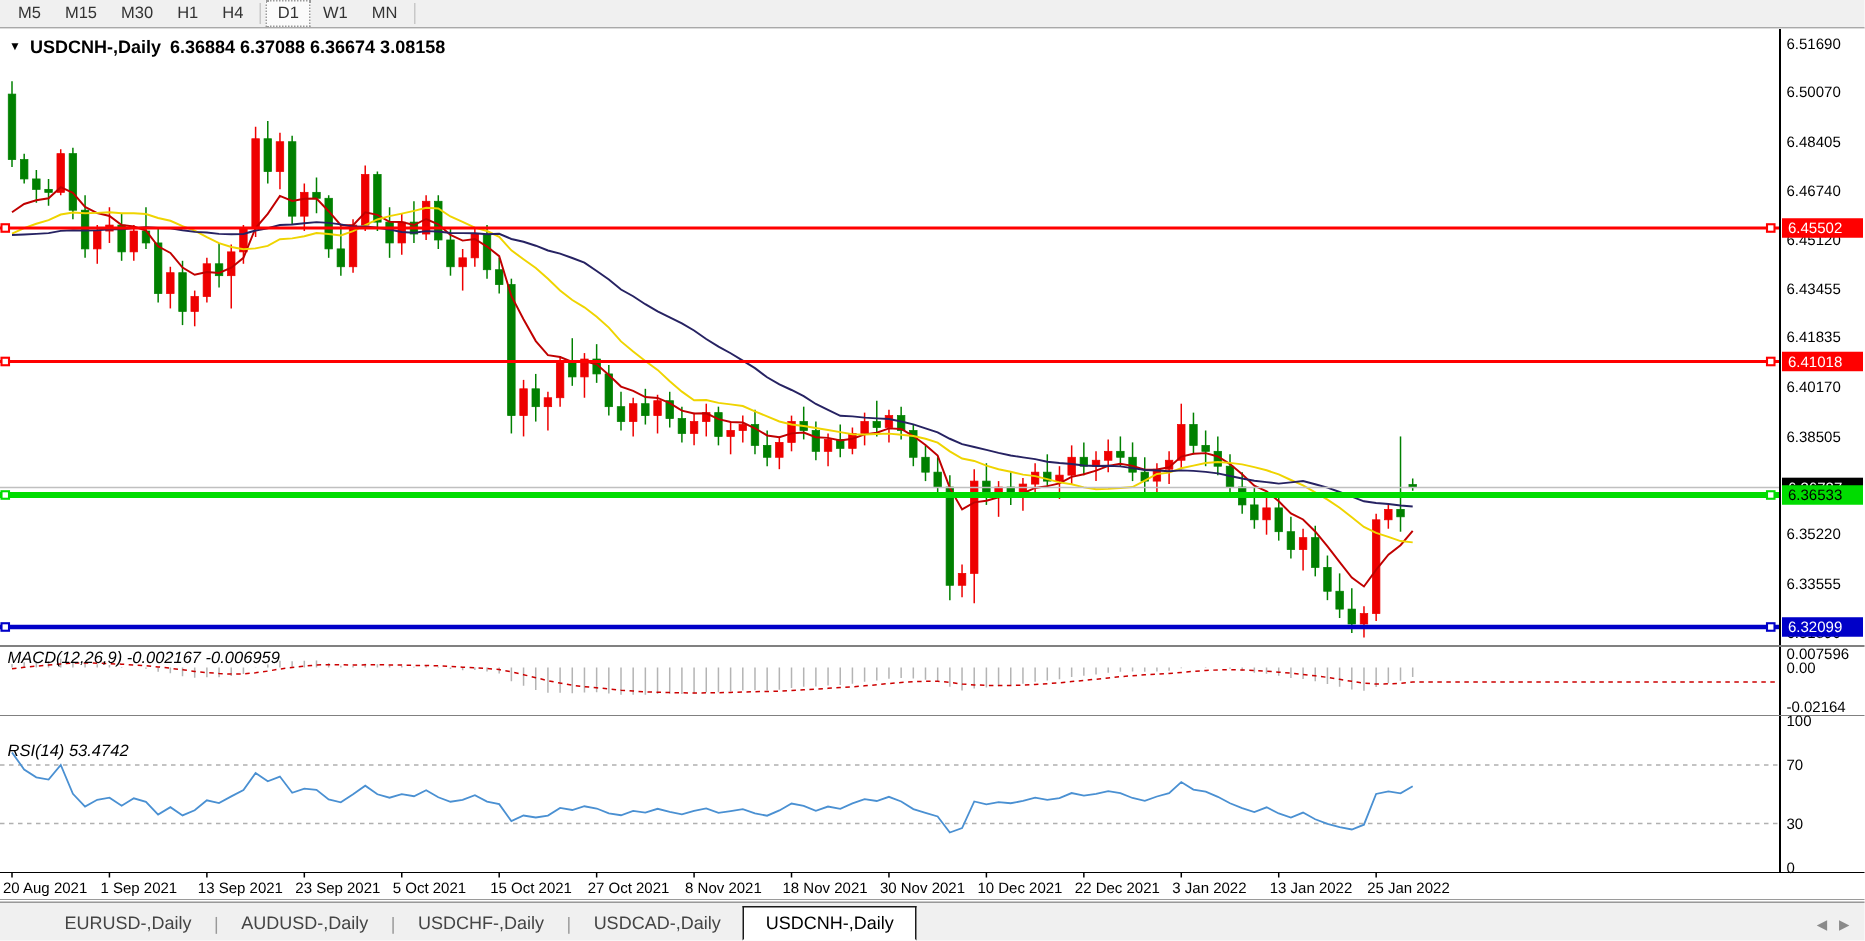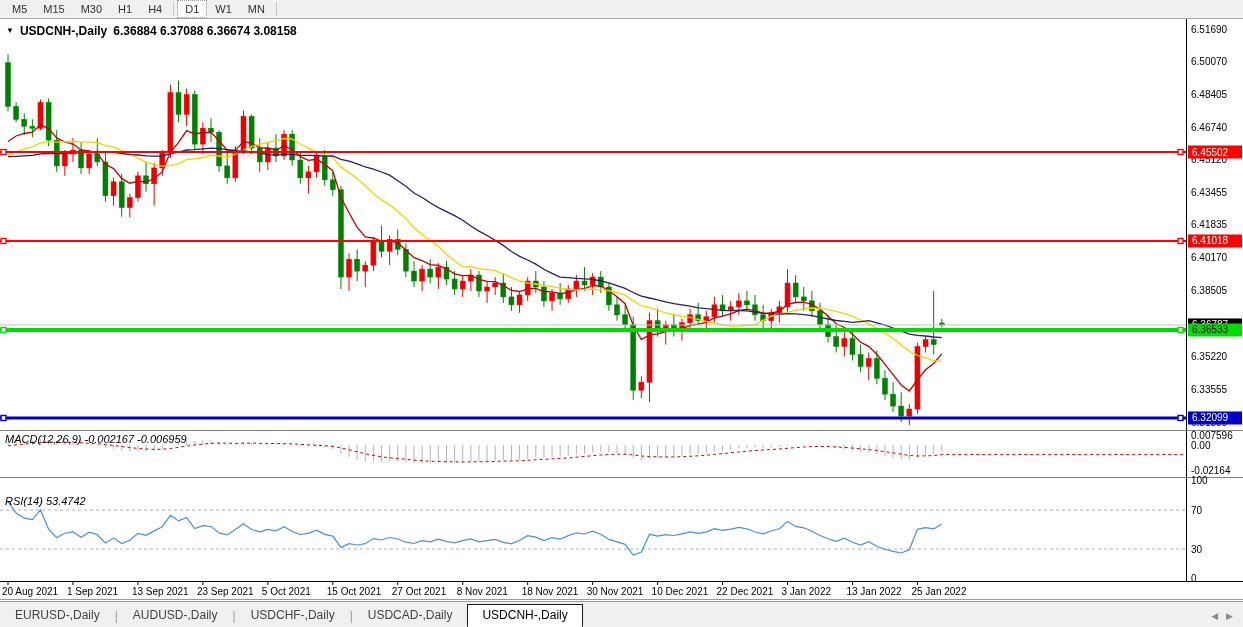--- a/index.html
+++ b/index.html
@@ -14,21 +14,21 @@
   .tfbtn.active{background:#fbfbfb;border:1px solid #9a9a9a;border-style:dotted;}
   .tbsep{width:1px;height:14px;background:#c8c8c8;margin:0 3px;}
 
   
   .chart-title{position:absolute;left:6px;top:24px;font-size:12px;color:#000;font-weight:bold;display:flex;gap:6px;align-items:center;}
   .chart-title .tri{font-size:8px;position:relative;top:-1px;}
   .panel-label{position:absolute;left:5px;font-size:11px;color:#000;font-style:italic;}
 
   
   .tabbar{position:absolute;left:0;top:601px;width:1243px;height:26px;background:#f0f0f0;
-          border-top:1px solid #999;display:flex;align-items:flex-end;padding-left:0;box-sizing:border-box;}
+          border-top:1px solid #999;display:flex;align-items:flex-end;padding-left:28px;box-sizing:border-box;}
   .tab{font-size:12px;color:#444;padding:3px 14px 4px 14px;border:1px solid transparent;white-space:nowrap;}
   .tab.active{background:#fff;border:1px solid #1a1a1a;border-bottom:1px solid #fff;color:#000;}
   .tabsep{color:#999;font-size:12px;padding:3px 0 4px 0;}
   .tabarrows{position:absolute;right:10px;bottom:6px;display:flex;gap:8px;color:#8a8a8a;font-size:9px;}
   svg text{font-family:"Liberation Sans",sans-serif;}
 </style>
 </head>
 <body>
 
 <div class="app">

